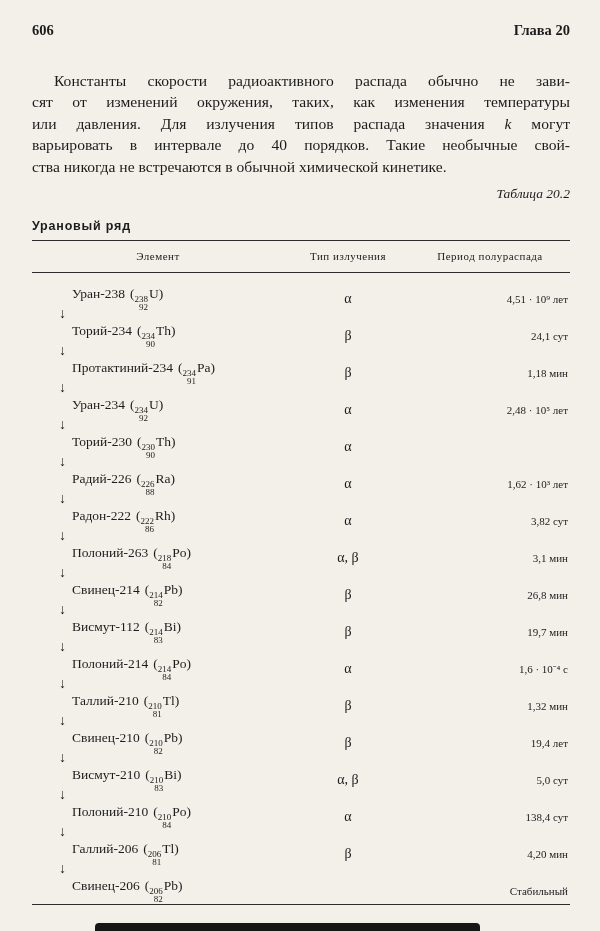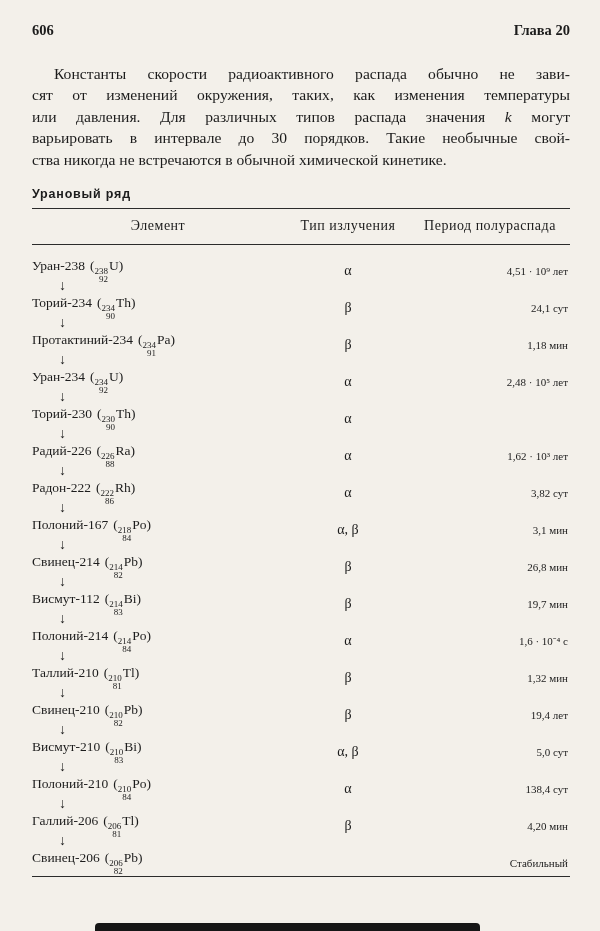--- a/index.html
+++ b/index.html
@@ -9,21 +9,21 @@
     font-family:"Liberation Serif", serif;
     color:#1c1c1c;
     position:relative;
     overflow:hidden;
   }
   .page { padding:22px 30px 0 32px; }
 
   .running-head {
     display:flex; justify-content:space-between;
     font-weight:bold; font-size:14.5px;
-    margin-bottom:24px;
+    margin-bottom:31px;
   }
 
   .para { font-size:15.6px; line-height:21.4px; }
   .pline { text-align:justify; text-align-last:justify; }
   .pline.first { text-indent:22px; }
   .pline.last { text-align-last:left; }
   .it { font-style:italic; }
 
   .caption { margin-top:9px; text-align:right; font-style:italic; font-size:13.5px; }
   .table-title {
@@ -32,31 +32,31 @@
     font-weight:bold; font-size:12.5px; letter-spacing:0.8px;
   }
 
   .rule { border-top:1.2px solid #2b2b2b; margin-top:7px; }
   .rule2 { border-top:1.2px solid #2b2b2b; }
   .rule-bottom { border-top:1.2px solid #2b2b2b; }
 
   .thead {
     display:grid; grid-template-columns:252px 128px 156px;
     padding:9px 0 10px;
-    font-size:14px; letter-spacing:0.5px;
+    font-size:11px; letter-spacing:0.5px;
   }
   .thead div { text-align:center; }
 
   .tbody { padding-top:13px; padding-bottom:6px; }
 
   .trow {
     display:grid; grid-template-columns:252px 128px 156px;
     height:20px; align-items:center;
   }
-  .c-el  { font-size:13.5px; white-space:nowrap; }
+  .c-el  { font-size:13.5px; white-space:nowrap;margin-left:40px; }
   .c-rad { text-align:center; font-size:14px; }
   .c-hl  { text-align:right; font-size:11px; white-space:nowrap; }
 
   .arrow-row { height:17px; line-height:15px; padding-left:27px; font-size:14px; }
 
   .iso-wrap { margin-left:5px; white-space:nowrap; }
   .iso-wrap::before { content:"("; }
   .iso-wrap::after  { content:")"; }
   .iso {
     display:inline-flex; flex-direction:column; align-items:flex-end;
@@ -76,28 +76,29 @@
 
   <div class="running-head">
     <span>606</span>
     <span>Глава 20</span>
   </div>
 
   <div class="para">
     <div class="pline first">Константы скорости радиоактивного распада обычно не зави-</div>
     <div class="pline">сят от изменений окружения, таких, как изменения температуры</div>
     <div class="pline">
-      <span>или давления. Для различных типов распада значения</span>
+      <span>или давления. Для излучения типов распада значения</span>
       <span class="it">k</span>
       <span>могут</span>
     </div>
-    <div class="pline">варьировать в интервале до 30 порядков. Такие необычные свой-</div>
+    <div class="pline">варьировать в интервале до 40 порядков. Такие необычные свой-</div>
     <div class="pline last">ства никогда не встречаются в обычной химической кинетике.</div>
   </div>
 
+  <div class="caption">Таблица 20.2</div>
   <div class="table-title">Урановый ряд</div>
 
   <div class="rule"></div>
 
   <div class="thead">
     <div>Элемент</div>
     <div>Тип излучения</div>
     <div>Период полураспада</div>
   </div>
 
@@ -196,21 +197,21 @@
     </div>
     <div class="cell c-rad">α</div>
     <div class="cell c-hl">3,82 сут</div>
   </div>
   <div class="arrow-row">
     <span>↓</span>
   </div>
 
   <div class="trow">
     <div class="cell c-el">
-      <span>Полоний-167</span><span class="iso-wrap"><span class="iso">
+      <span>Полоний-263</span><span class="iso-wrap"><span class="iso">
               <span>218</span>
               <span>84</span>
             </span><span class="iso-sym">Po</span></span>
     </div>
     <div class="cell c-rad">α, β</div>
     <div class="cell c-hl">3,1 мин</div>
   </div>
   <div class="arrow-row">
     <span>↓</span>
   </div>

